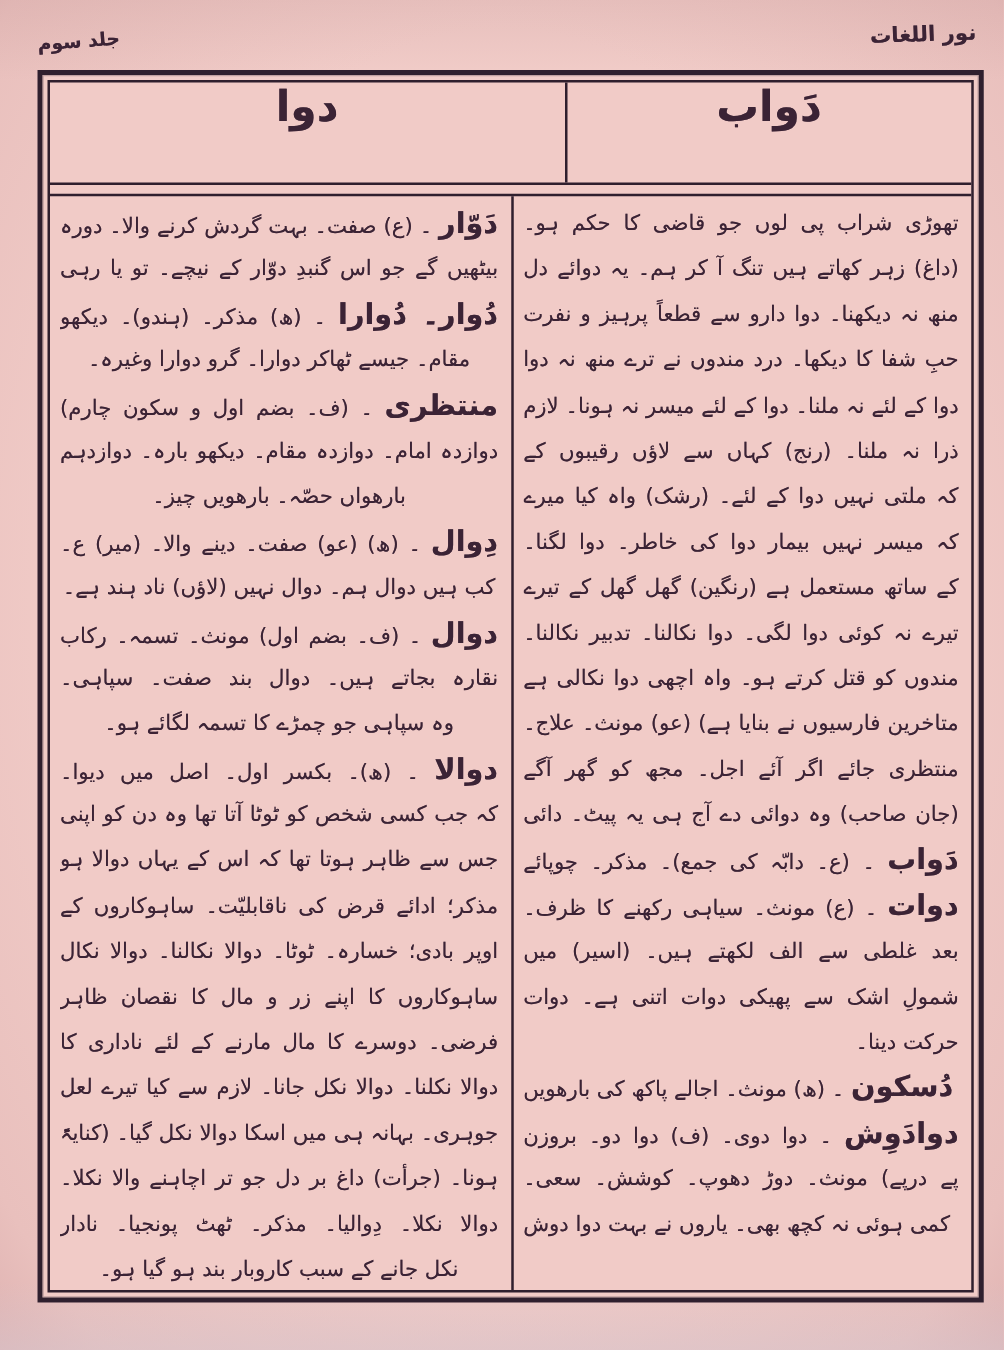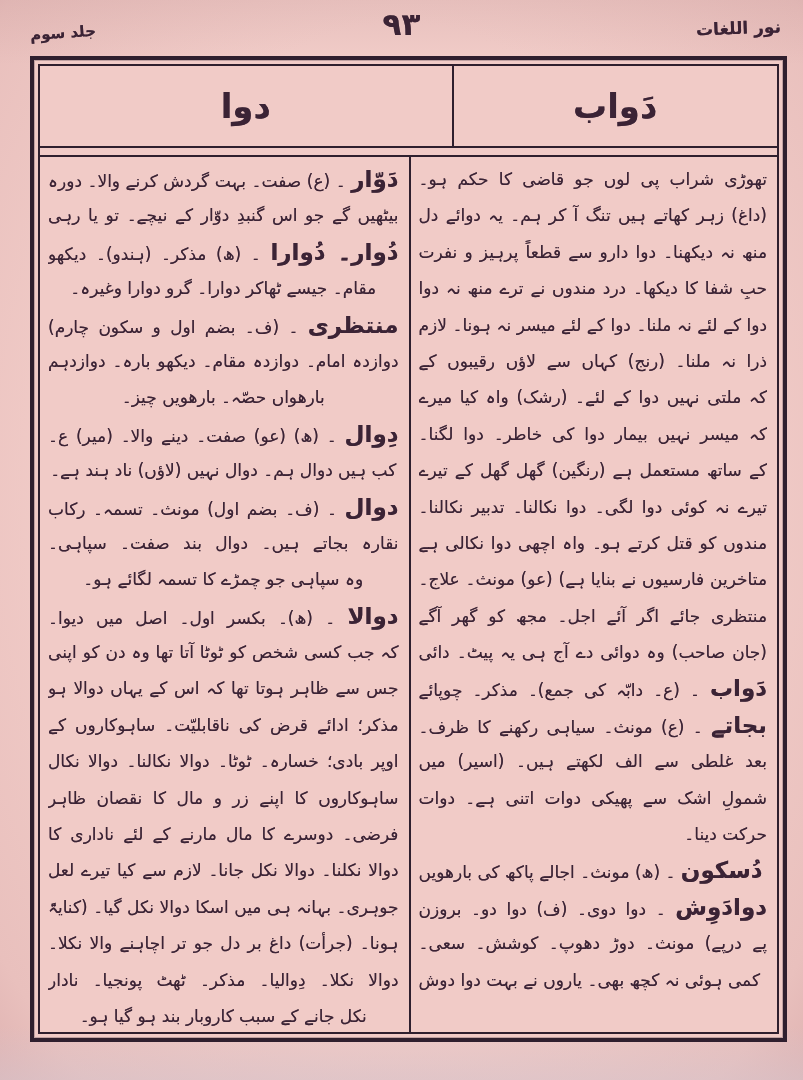--- a/index.html
+++ b/index.html
@@ -26,21 +26,21 @@
     position:absolute;left:30px;top:56px;width:757px;height:986px;
     border:4px solid #2f1f2e;background:#f1cbc7;
     box-shadow:0 0 0 1px rgba(47,31,46,.25) inset;
     box-sizing:border-box;padding:4px;
   }
   .frame-inner{
     border:2px solid #2f1f2e;height:100%;box-sizing:border-box;
     display:flex;flex-direction:column;
   }
   .header-row{display:flex;height:80px;flex:0 0 auto;}
-  .header-cell{flex:1 1 50%;display:flex;align-items:center;justify-content:center;margin-left:44px;}
+  .header-cell{flex:1 1 50%;display:flex;justify-content:center;margin-left:44px;}
   .header-cell.first{border-left:2px solid #2f1f2e;}
   .col-title{font-size:34px;font-weight:bold;}
   .header-rule{flex:0 0 auto;height:7px;border-top:2px solid #2f1f2e;border-bottom:2px solid #2f1f2e;}
 
   .body-row{display:flex;flex:1 1 auto;min-height:0;}
   .col{flex:1 1 50%;box-sizing:border-box;padding:4px 10px 0 8px;overflow:hidden;}
   .col.first{border-left:2px solid #2f1f2e;}
 
   .line{
     height:36.4px;line-height:36.4px;overflow:hidden;
@@ -50,21 +50,20 @@
   }
   .line .head{font-weight:bold;font-size:23px;letter-spacing:.5px;}
   .line.center{text-align:left;text-align-last:center;}
   .line.start{text-align:left;text-align-last:right;}
 </style>
 </head>
 <body>
 
 <div class="top-strip">
   <div class="volume-label ink">جلد سوم</div>
-  <div class="page-number ink">۹۳</div>
   <div class="book-title ink">نور اللغات</div>
 </div>
 
 <div class="frame">
   <div class="frame-inner">
     <div class="header-row">
       <div class="header-cell first">
         <span class="col-title ink">دَواب</span>
       </div>
       <div class="header-cell">
@@ -82,21 +81,21 @@
           <div class="line ink"><span>ذرا نہ ملنا۔ (رنج) کہاں سے لاؤں رقیبوں کے واسطے غمِ عشق۔ یہ وہ غذا ہے</span></div>
           <div class="line ink"><span>کہ ملتی نہیں دوا کے لئے۔ (رشک) واہ کیا میرے مسیحا کی مسیحائی ہے۔</span></div>
           <div class="line ink"><span>کہ میسر نہیں بیمار دوا کی خاطر۔ دوا لگنا۔ (عو) دوا کا اثر کرنا۔ بیشتر سلب</span></div>
           <div class="line ink"><span>کے ساتھ مستعمل ہے (رنگین) گھل گھل کے تیرے ہی میں آخر کو مر گیا۔ بیا غم کو</span></div>
           <div class="line ink"><span>تیرے نہ کوئی دوا لگی۔ دوا نکالنا۔ تدبیر نکالنا۔ علاج نکالنا۔ (داغ) درد</span></div>
           <div class="line ink"><span>مندوں کو قتل کرتے ہو۔ واہ اچھی دوا نکالی ہے دوا نکلنا۔ لازم۔ دوائی۔ (یہ لفظ</span></div>
           <div class="line ink"><span>متاخرین فارسیوں نے بنایا ہے) (عو) مونث۔ علاج۔ دوا۔ (بحر) مرضِ</span></div>
           <div class="line ink"><span>منتظری جائے اگر آئے اجل۔ مجھ کو گھر آگے آنکھوں کی دوائی ہو جائے۔</span></div>
           <div class="line ink"><span>(جان صاحب) وہ دوائی دے آج ہی یہ پیٹ۔ دائی صدقے ترے نثار گرے۔</span></div>
           <div class="line ink"><span class="head">دَواب</span><span> ۔ (ع۔ دابّہ کی جمع)۔ مذکر۔ چوپائے حیوان۔ مویشی۔ جیسے</span></div>
-          <div class="line ink"><span class="head">بجاتے</span><span> ۔ (ع) مونث۔ سیاہی رکھنے کا ظرف۔ بعض لوگ دال کے</span></div>
+          <div class="line ink"><span class="head">دوات</span><span> ۔ (ع) مونث۔ سیاہی رکھنے کا ظرف۔ بعض لوگ دال کے</span></div>
           <div class="line ink"><span>بعد غلطی سے الف لکھتے ہیں۔ (اسیر) میں وصفِ زلف دم گریہ لکھ نہیں سکتا</span></div>
           <div class="line ink"><span>شمولِ اشک سے پھیکی دوات اتنی ہے۔ دوات چلانا۔ دوات کی روشنائی کو</span></div>
           <div class="line ink start"><span>حرکت دینا۔</span></div>
           <div class="line ink start"><span class="head">دُسکون</span><span> ۔ (ھ) مونث۔ اجالے پاکھ کی بارھویں تاریخ۔</span></div>
           <div class="line ink"><span class="head">دوادَوِش</span><span> ۔ دوا دوی۔ (ف) دوا دو۔ بروزن روارو۔ ہر طرف دوڑنا</span></div>
           <div class="line ink"><span>پے درپے) مونث۔ دوڑ دھوپ۔ کوشش۔ سعی۔ (تسلیم) وحشت میں</span></div>
           <div class="line ink center"><span>کمی ہوئی نہ کچھ بھی۔ یاروں نے بہت دوا دوش کی۔</span></div>
         </div>
       <div class="col">
           <div class="line ink"><span class="head">دَوّار</span><span> ۔ (ع) صفت۔ بہت گردش کرنے والا۔ دورہ کرنے والا۔ (جلال)</span></div>

